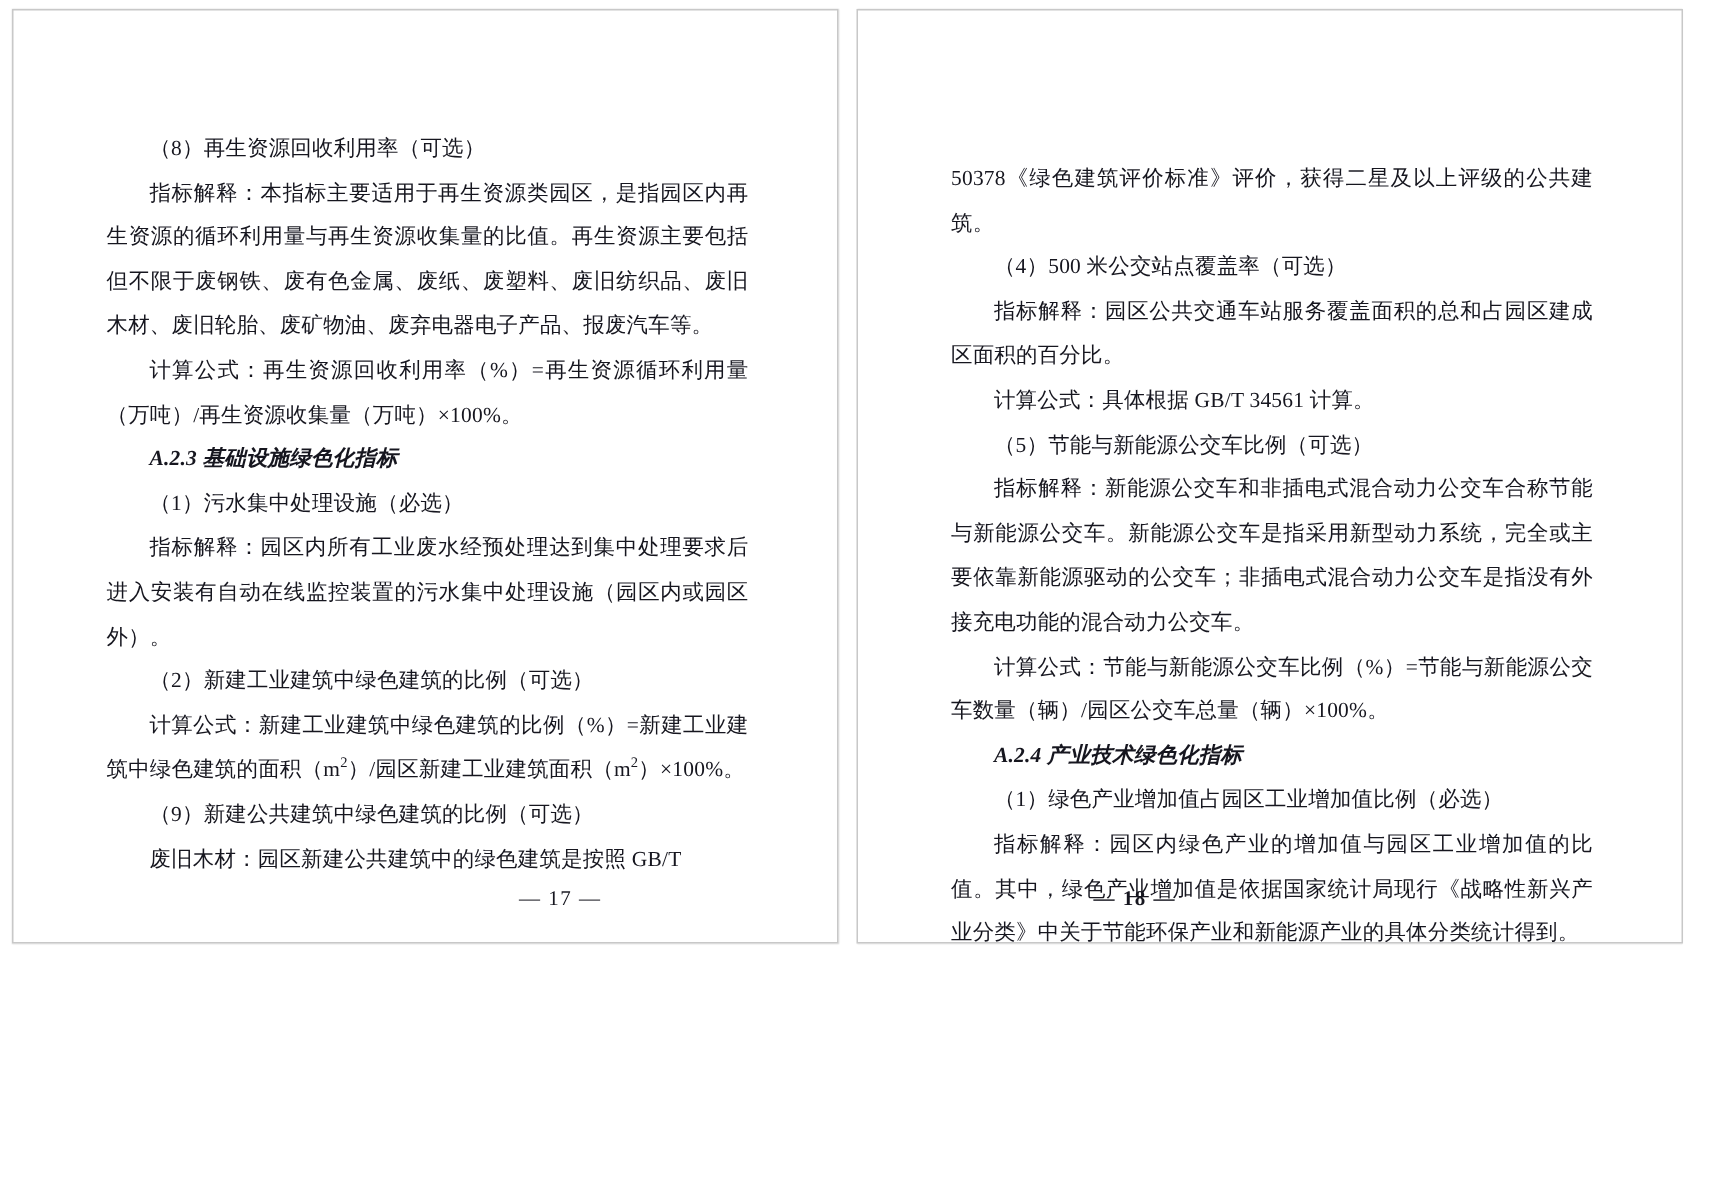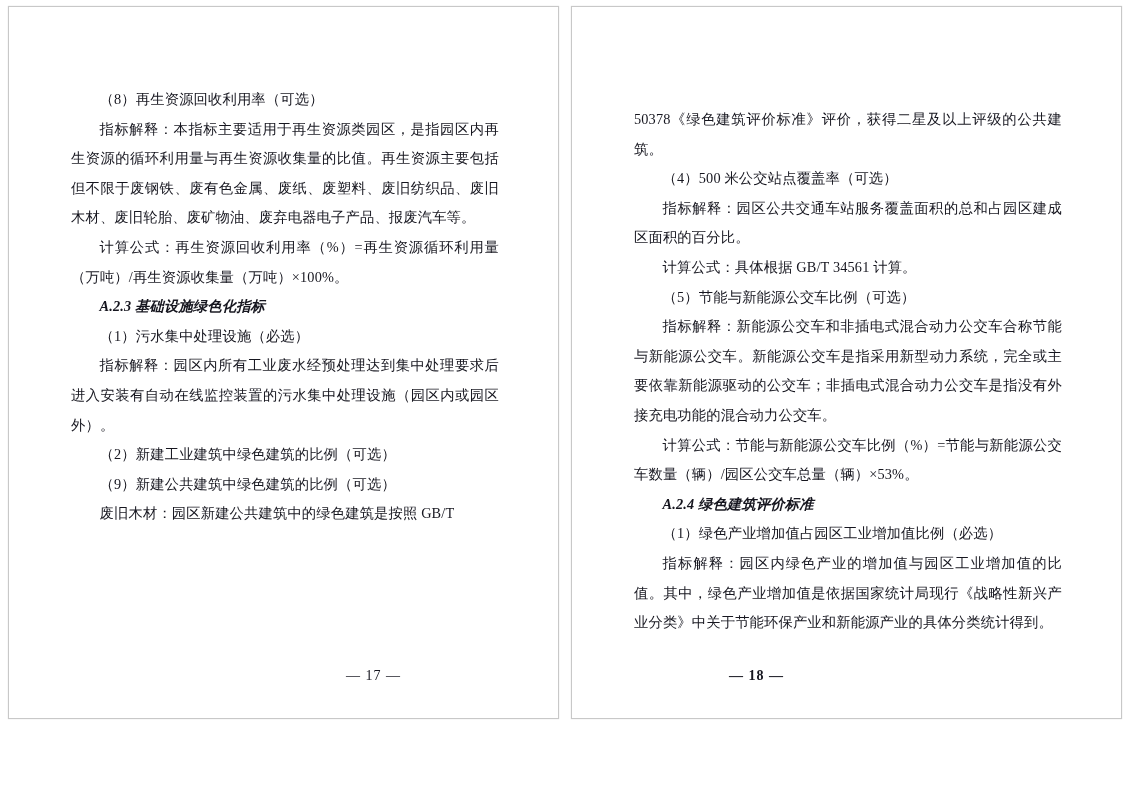--- a/index.html
+++ b/index.html
@@ -18,21 +18,21 @@
     width: 1142px;
     height: 797px;
     box-sizing: border-box;
     background: #ffffff;
     gap: 12px;
     padding: 6px 8px;
   }
   .page {
     position: relative;
     width: 551px;
-    height: 713px;
+    height: 623px;
     box-sizing: border-box;
     background: #ffffff;
     border: 1px solid #c8c8c8;
     box-shadow: 0 0 1px rgba(0,0,0,0.18);
     overflow: hidden;
   }
   .page-body {
     position: absolute;
     left: 62px;
     top: 78px;
@@ -56,21 +56,21 @@
     font-weight: bold;
     font-style: italic;
   }
   .sup {
     font-size: 0.68em;
     vertical-align: super;
     line-height: 0;
   }
   .folio {
     position: absolute;
-    bottom: 34px;
+    bottom: 20px;
     width: 100%;
     text-align: center;
     font-size: 14px;
     letter-spacing: 1px;
     color: #16161f;
   }
   .page-left .folio {
     text-align: center;
     padding-left: 180px;
     box-sizing: border-box;
@@ -89,35 +89,36 @@
 
   <div class="page page-left">
     <div class="page-body">
       <p class="para">（8）再生资源回收利用率（可选）</p>
       <p class="para">指标解释：本指标主要适用于再生资源类园区，是指园区内再生资源的循环利用量与再生资源收集量的比值。再生资源主要包括但不限于废钢铁、废有色金属、废纸、废塑料、废旧纺织品、废旧木材、废旧轮胎、废矿物油、废弃电器电子产品、报废汽车等。</p>
       <p class="para">计算公式：再生资源回收利用率（%）=再生资源循环利用量（万吨）/再生资源收集量（万吨）×100%。</p>
       <p class="para bold">A.2.3 基础设施绿色化指标</p>
       <p class="para">（1）污水集中处理设施（必选）</p>
       <p class="para">指标解释：园区内所有工业废水经预处理达到集中处理要求后进入安装有自动在线监控装置的污水集中处理设施（园区内或园区外）。</p>
       <p class="para">（2）新建工业建筑中绿色建筑的比例（可选）</p>
+      <p class="para">计算公式：新建工业建筑中绿色建筑的比例（%）=新建工业建筑中绿色建筑的面积（m<span class="sup">2</span>）/园区新建工业建筑面积（m<span class="sup">2</span>）×100%。</p>
       <p class="para">（9）新建公共建筑中绿色建筑的比例（可选）</p>
       <p class="para">废旧木材：园区新建公共建筑中的绿色建筑是按照 GB/T</p>
     </div>
     <div class="folio">— 17 —</div>
   </div>
 
   <div class="page page-right">
     <div class="page-body">
       <p class="para noindent">50378《绿色建筑评价标准》评价，获得二星及以上评级的公共建筑。</p>
       <p class="para">（4）500 米公交站点覆盖率（可选）</p>
       <p class="para">指标解释：园区公共交通车站服务覆盖面积的总和占园区建成区面积的百分比。</p>
       <p class="para">计算公式：具体根据 GB/T 34561 计算。</p>
       <p class="para">（5）节能与新能源公交车比例（可选）</p>
       <p class="para">指标解释：新能源公交车和非插电式混合动力公交车合称节能与新能源公交车。新能源公交车是指采用新型动力系统，完全或主要依靠新能源驱动的公交车；非插电式混合动力公交车是指没有外接充电功能的混合动力公交车。</p>
-      <p class="para">计算公式：节能与新能源公交车比例（%）=节能与新能源公交车数量（辆）/园区公交车总量（辆）×53%。</p>
-      <p class="para bold">A.2.4 绿色建筑评价标准</p>
+      <p class="para">计算公式：节能与新能源公交车比例（%）=节能与新能源公交车数量（辆）/园区公交车总量（辆）×100%。</p>
+      <p class="para bold">A.2.4 产业技术绿色化指标</p>
       <p class="para">（1）绿色产业增加值占园区工业增加值比例（必选）</p>
       <p class="para">指标解释：园区内绿色产业的增加值与园区工业增加值的比值。其中，绿色产业增加值是依据国家统计局现行《战略性新兴产业分类》中关于节能环保产业和新能源产业的具体分类统计得到。</p>
     </div>
     <div class="folio">— 18 —</div>
   </div>
 
 </div>
 
 </body></html>

